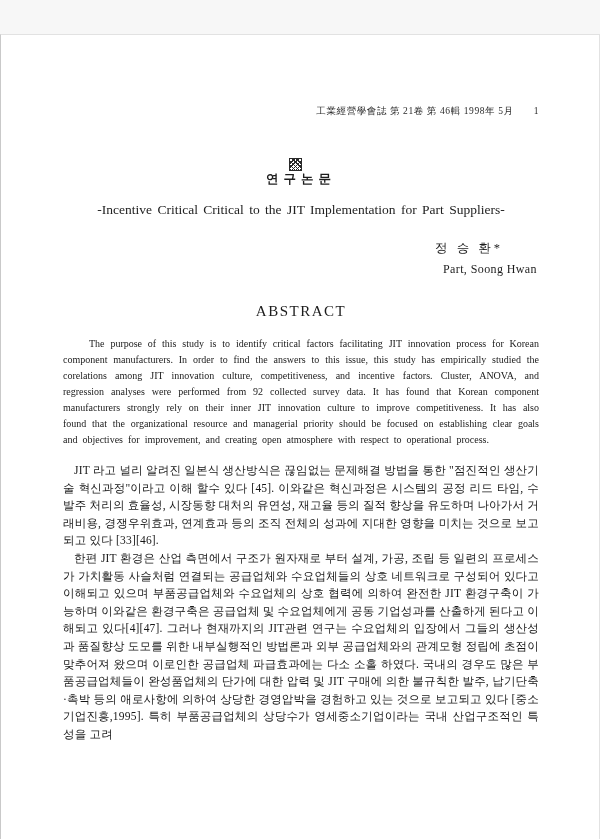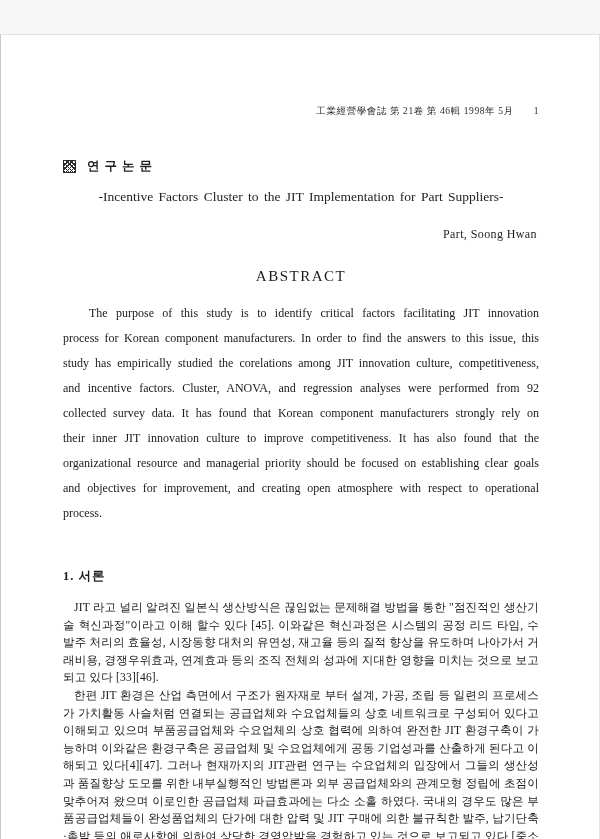--- a/index.html
+++ b/index.html
@@ -27,20 +27,21 @@
     white-space:nowrap;
   }
   .journal-line .pagenum { margin-left:20px; }
 
   .badge-row {
     margin-top:40px;
     font-weight:bold;
     font-size:12.5px;
     display:flex;
     align-items:center;
+    flex-direction:column;
   }
   .badge-icon {
     display:inline-block;
     width:11px; height:11px;
     margin-right:11px;
     border:1px solid #2a2a2a;
     background:
       repeating-linear-gradient(45deg, #2a2a2a 0 1px, transparent 1px 3px),
       repeating-linear-gradient(-45deg, #2a2a2a 0 1px, transparent 1px 3px);
   }
@@ -79,22 +80,22 @@
 
   .abstract-heading {
     margin:26px 0 0 0;
     text-align:center;
     font-size:15px;
     font-weight:normal;
     letter-spacing:1.5px;
   }
   .abstract-body {
     margin:16px 0 0 0;
-    font-size:12px;
-    line-height:25px;
+    font-size:10px;
+    line-height:16px;
     text-align:justify;
     text-indent:26px;
     word-spacing:2.5px;
     color:#1a1a1a;
   }
 
   .section-heading {
     margin:42px 0 0 0;
     font-size:12.5px;
     font-weight:bold;
@@ -119,28 +120,28 @@
   <div class="journal-line">
     <span>工業經營學會誌 第 21卷 第 46輯 1998年 5月</span><span class="pagenum">1</span>
   </div>
 
   <div class="badge-row">
     <span class="badge-icon"></span>
     <span class="badge-label">연구논문</span>
   </div>
 
 
-  <div class="title-en">-Incentive Factors Cluster to the JIT Implementation for Part Suppliers-</div>
+  <div class="title-en">-Incentive Critical Critical to the JIT Implementation for Part Suppliers-</div>
 
   <div class="authors">
+    <div class="author-ko">정 승 환*</div>
     <div class="author-en">Part, Soong Hwan</div>
   </div>
 
   <h2 class="abstract-heading">ABSTRACT</h2>
 
   <p class="abstract-body">The purpose of this study is to identify critical factors facilitating JIT innovation process for Korean component manufacturers. In order to find the answers to this issue, this study has empirically studied the corelations among JIT innovation culture, competitiveness, and incentive factors. Cluster, ANOVA, and regression analyses were performed from 92 collected survey data. It has found that Korean component manufacturers strongly rely on their inner JIT innovation culture to improve competitiveness. It has also found that the organizational resource and managerial priority should be focused on establishing clear goals and objectives for improvement, and creating open atmosphere with respect to operational process.</p>
 
-  <h3 class="section-heading">1. 서론</h3>
 
   <p class="body-para">JIT 라고 널리 알려진 일본식 생산방식은 끊임없는 문제해결 방법을 통한 "점진적인 생산기술 혁신과정"이라고 이해 할수 있다 [45]. 이와같은 혁신과정은 시스템의 공정 리드 타임, 수발주 처리의 효율성, 시장동향 대처의 유연성, 재고율 등의 질적 향상을 유도하며 나아가서 거래비용, 경쟁우위효과, 연계효과 등의 조직 전체의 성과에 지대한 영향을 미치는 것으로 보고되고 있다 [33][46].</p>
   <p class="body-para">한편 JIT 환경은 산업 측면에서 구조가 원자재로 부터 설계, 가공, 조립 등 일련의 프로세스가 가치활동 사슬처럼 연결되는 공급업체와 수요업체들의 상호 네트워크로 구성되어 있다고 이해되고 있으며 부품공급업체와 수요업체의 상호 협력에 의하여 완전한 JIT 환경구축이 가능하며 이와같은 환경구축은 공급업체 및 수요업체에게 공동 기업성과를 산출하게 된다고 이해되고 있다[4][47]. 그러나 현재까지의 JIT관련 연구는 수요업체의 입장에서 그들의 생산성과 품질향상 도모를 위한 내부실행적인 방법론과 외부 공급업체와의 관계모형 정립에 초점이 맞추어져 왔으며 이로인한 공급업체 파급효과에는 다소 소홀 하였다. 국내의 경우도 많은 부품공급업체들이 완성품업체의 단가에 대한 압력 및 JIT 구매에 의한 불규칙한 발주, 납기단축·촉박 등의 애로사항에 의하여 상당한 경영압박을 경험하고 있는 것으로 보고되고 있다 [중소기업진흥,1995]. 특히 부품공급업체의 상당수가 영세중소기업이라는 국내 산업구조적인 특성을 고려</p>
 
 </div>
 
 </body></html>

